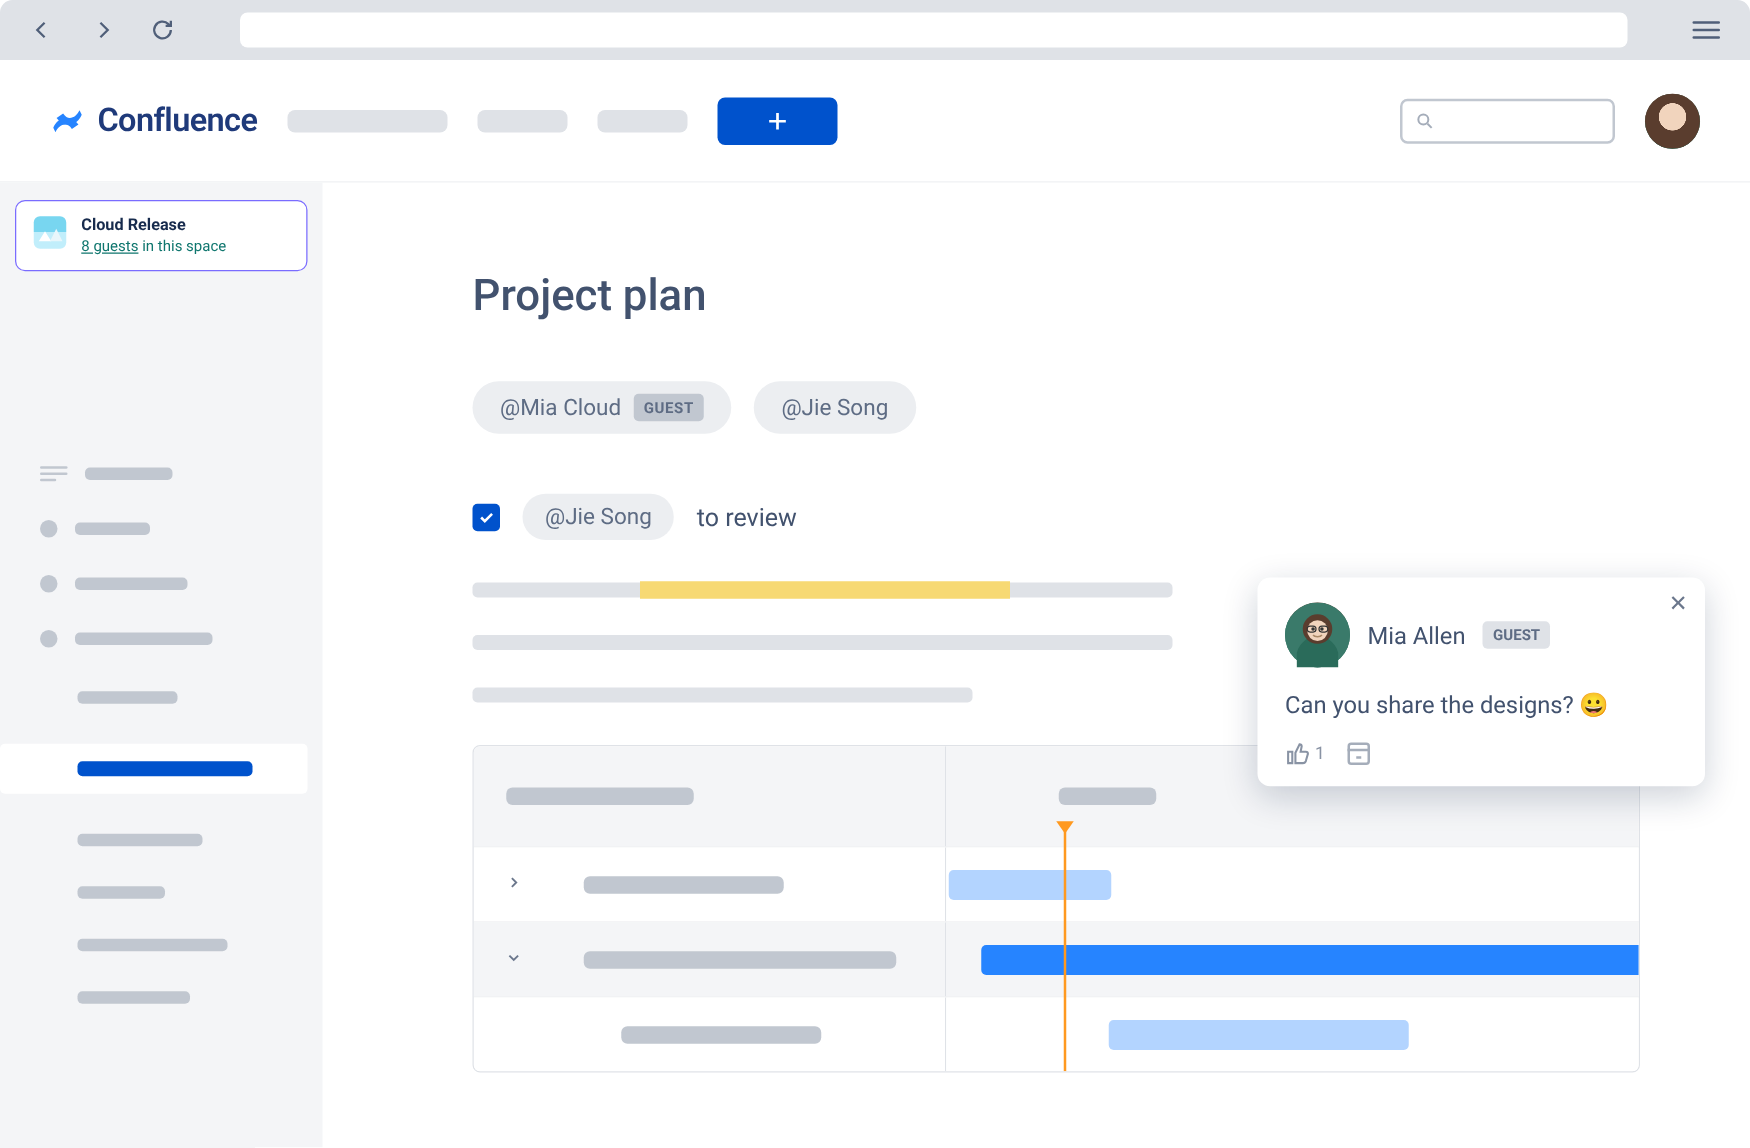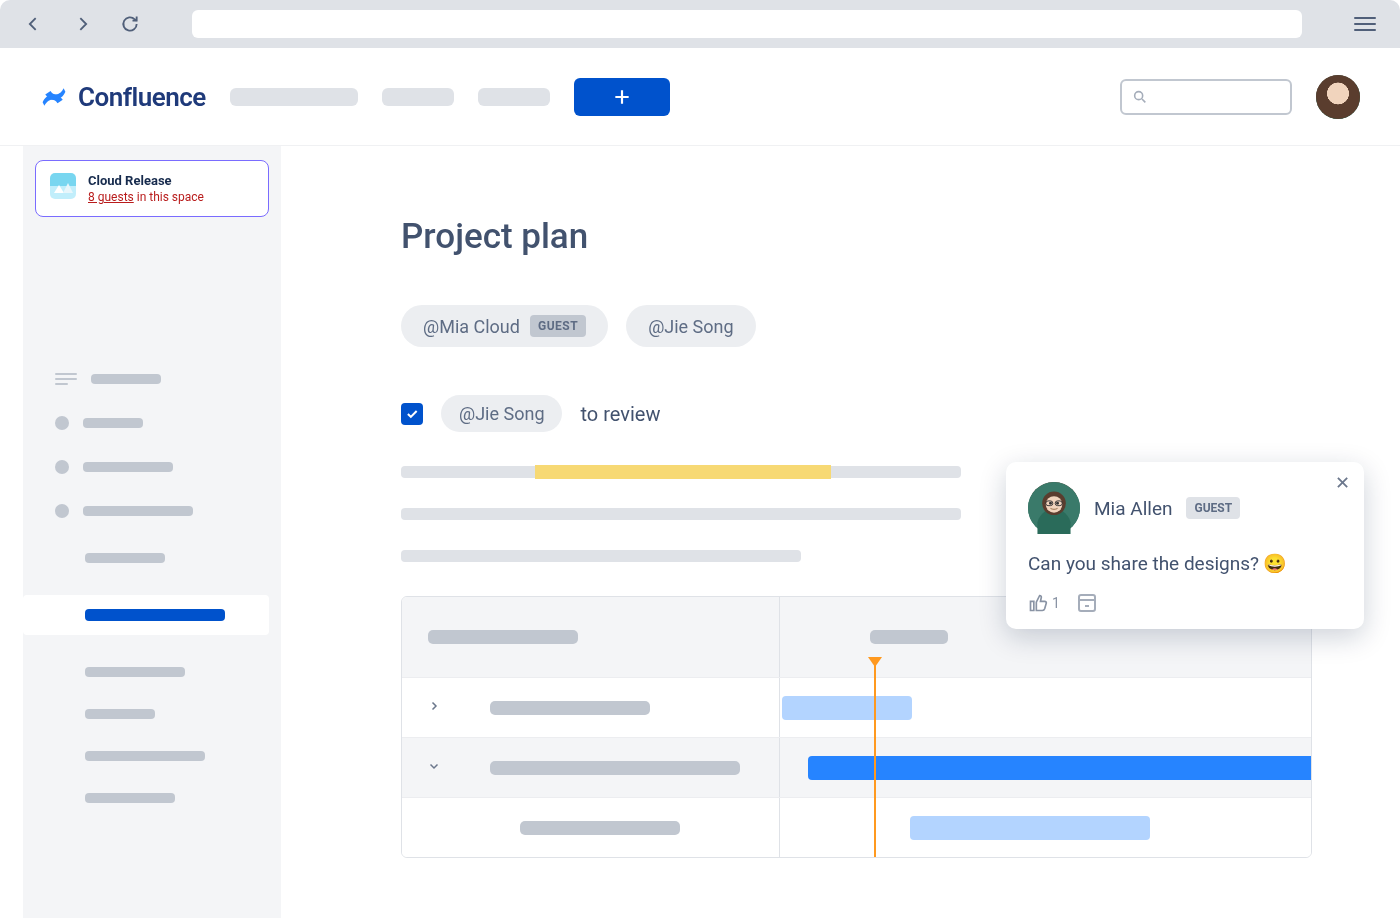--- a/index.html
+++ b/index.html
@@ -20,30 +20,30 @@
 .nav-pill { height: 18px; background: #dfe2e7; border-radius: 6px; }
 .nav-pill.w120 { width: 128px; }
 .nav-pill.w70 { width: 72px; }
 .create-btn { width: 96px; height: 38px; background: #0052cc; border-radius: 6px; color: #fff; font-size: 22px; display: flex; align-items: center; justify-content: center; cursor: pointer;}
 .spacer { flex: 1; }
 .search-box { width: 172px; height: 36px; border: 2px solid #c1c7d0; border-radius: 6px; display: flex; align-items: center; padding-left: 10px; color: #8993a4;}
 .avatar { width: 44px; height: 44px; border-radius: 50%; background: radial-gradient(circle at 45% 35%, #e8c9b0 0%, #e8c9b0 30%, #6b4a3a 30%, #6b4a3a 55%, #2a6b5a 55%); background-size: cover; position:relative; overflow:hidden;}
 .avatar::after{ content:""; position:absolute; inset:0; background: radial-gradient(circle at 50% 42%, #f1d4bd 0 32%, transparent 33%), linear-gradient(#5a3d2e,#5a3d2e); }
 
 
-.body-wrap { display: flex; height: calc(918px - 48px - 98px); margin-left: 23px; }
+.body-wrap { display: flex; height: calc(918px - 48px - 98px); }
 
 
 .sidebar { width: 258px; background: #f4f5f7; padding: 14px 12px; position: relative;}
 .space-card { background: #fff; border: 1.5px solid #7a6cff; border-radius: 8px; padding: 12px 14px; display: flex; gap: 12px; align-items: flex-start;}
 .space-icon { width: 26px; height: 26px; border-radius: 5px; background: linear-gradient(180deg, #78d6f0 50%, #c1eefb 50%); position: relative; flex-shrink:0;}
 .space-icon::before { content:""; position:absolute; left:4px; top:12px; width:0;height:0; border-left:5px solid transparent;border-right:5px solid transparent; border-bottom:8px solid #fff;}
 .space-icon::after { content:""; position:absolute; right:3px; top:10px; width:0;height:0; border-left:5px solid transparent;border-right:5px solid transparent; border-bottom:10px solid #e8f6fb;}
 .space-title { font-size: 13px; font-weight: 700; color: #172b4d;}
-.space-sub { font-size: 12px; color: #b91c1c; margin-top: 2px;}
+.space-sub { font-size: 12px; color: #0f766e; margin-top: 2px;}
 .space-sub u { text-decoration: underline; }
 
 .side-list { margin-top: 140px; padding-left: 12px;}
 .side-row { display: flex; align-items: center; gap: 14px; height: 44px; padding-left: 8px;}
 .side-dot { width: 14px; height: 14px; border-radius: 50%; background: #c1c7d0;}
 .side-bar { height: 10px; background: #c1c7d0; border-radius: 4px;}
 .side-lines { width:22px; display:flex; flex-direction:column; gap:3px;}
 .side-lines span{height:2px; background:#c1c7d0; border-radius:1px;}
 .side-lines span:nth-child(3){width:60%;}
 

